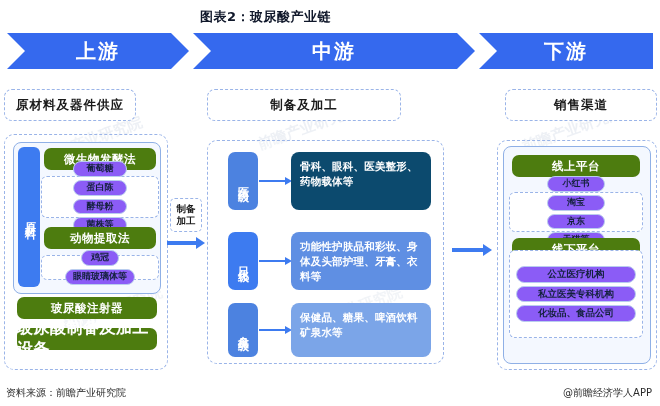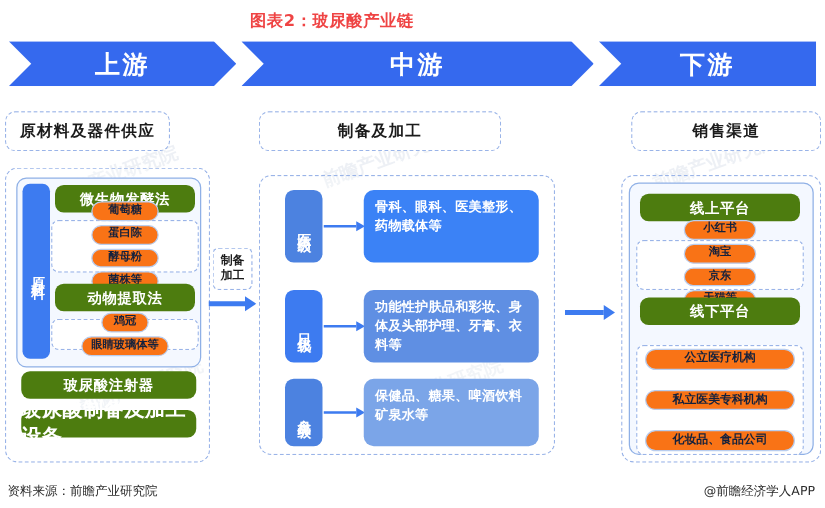--- a/index.html
+++ b/index.html
@@ -18,21 +18,21 @@
 
   
   .title {
     position: absolute;
     top: 8px;
     left: 0;
     width: 531px;
     text-align: center;
     font-size: 13px;
     font-weight: bold;
-    color: #ef4444;
+    color: #0f172a;
     letter-spacing: 0.5px;
   }
 
   
   .banner {
     position: absolute;
     top: 33px;
     left: 7px;
     width: 646px;
     height: 36px;
@@ -150,21 +150,21 @@
     gap: 3px 4px;
     padding: 4px;
     box-sizing: border-box;
     align-content: center;
     justify-content: center;
   }
   #pw-fajiao { left: 41px; top: 176px; width: 118px; height: 42px; }
   #pw-dongwu { left: 41px; top: 255px; width: 118px; height: 25px; }
 
   .pill {
-    background: #f97316;
+    background: #8b5cf6;
     border: 1px solid #b9cdee;
     border-radius: 9px;
     font-size: 9px;
     color: #14213d;
     font-weight: bold;
     padding: 2px 0;
     text-align: center;
     line-height: 1.1;
   }
   #pw-fajiao .pill { width: 52px; }
@@ -240,21 +240,21 @@
     position: absolute;
     border-radius: 8px;
     color: #ffffff;
     font-size: 10.5px;
     font-weight: bold;
     line-height: 1.45;
     padding: 7px 9px;
     box-sizing: border-box;
     letter-spacing: 0.2px;
   }
-  #mc-yi  { left: 291px; top: 152px; width: 140px; height: 58px; background: #3b82f6; }
+  #mc-yi  { left: 291px; top: 152px; width: 140px; height: 58px; background: #0c4a6e; }
   #mc-ri  { left: 291px; top: 232px; width: 140px; height: 58px; background: #5f8fe3; }
   #mc-shi { left: 291px; top: 303px; width: 140px; height: 54px; background: #7ba5e8; }
 
   .thin-arrow {
     position: absolute;
     height: 0;
   }
   .thin-arrow .shaft {
     position: absolute;
     left: 0; top: -1px;
@@ -286,23 +286,23 @@
     position: absolute;
     left: 509px; top: 192px; width: 134px; height: 40px;
     border: 1px dashed #9ab4e8; border-radius: 6px; background: #ffffff;
     display: flex; flex-wrap: wrap; gap: 3px 12px; padding: 4px;
     box-sizing: border-box; align-content: center; justify-content: center;
   }
   #pw-online .pill { width: 56px; }
 
   #pw-offline {
     position: absolute;
-    left: 509px; top: 276px; width: 134px; height: 88px;
+    left: 509px; top: 250px; width: 134px; height: 88px;
     border: 1px dashed #9ab4e8; border-radius: 6px; background: #ffffff;
-    display: flex; flex-direction: column; gap: 16px; padding: 4px;
+    display: flex; flex-direction: column; gap: 3px; padding: 4px;
     box-sizing: border-box; align-items: center; justify-content: center;
   }
   #pw-offline .pill { width: 118px; font-size: 9.5px; }
 
   
   .footer-left {
     position: absolute;
     left: 6px; top: 386px;
     font-size: 10px;
     color: #2b2b2b;

